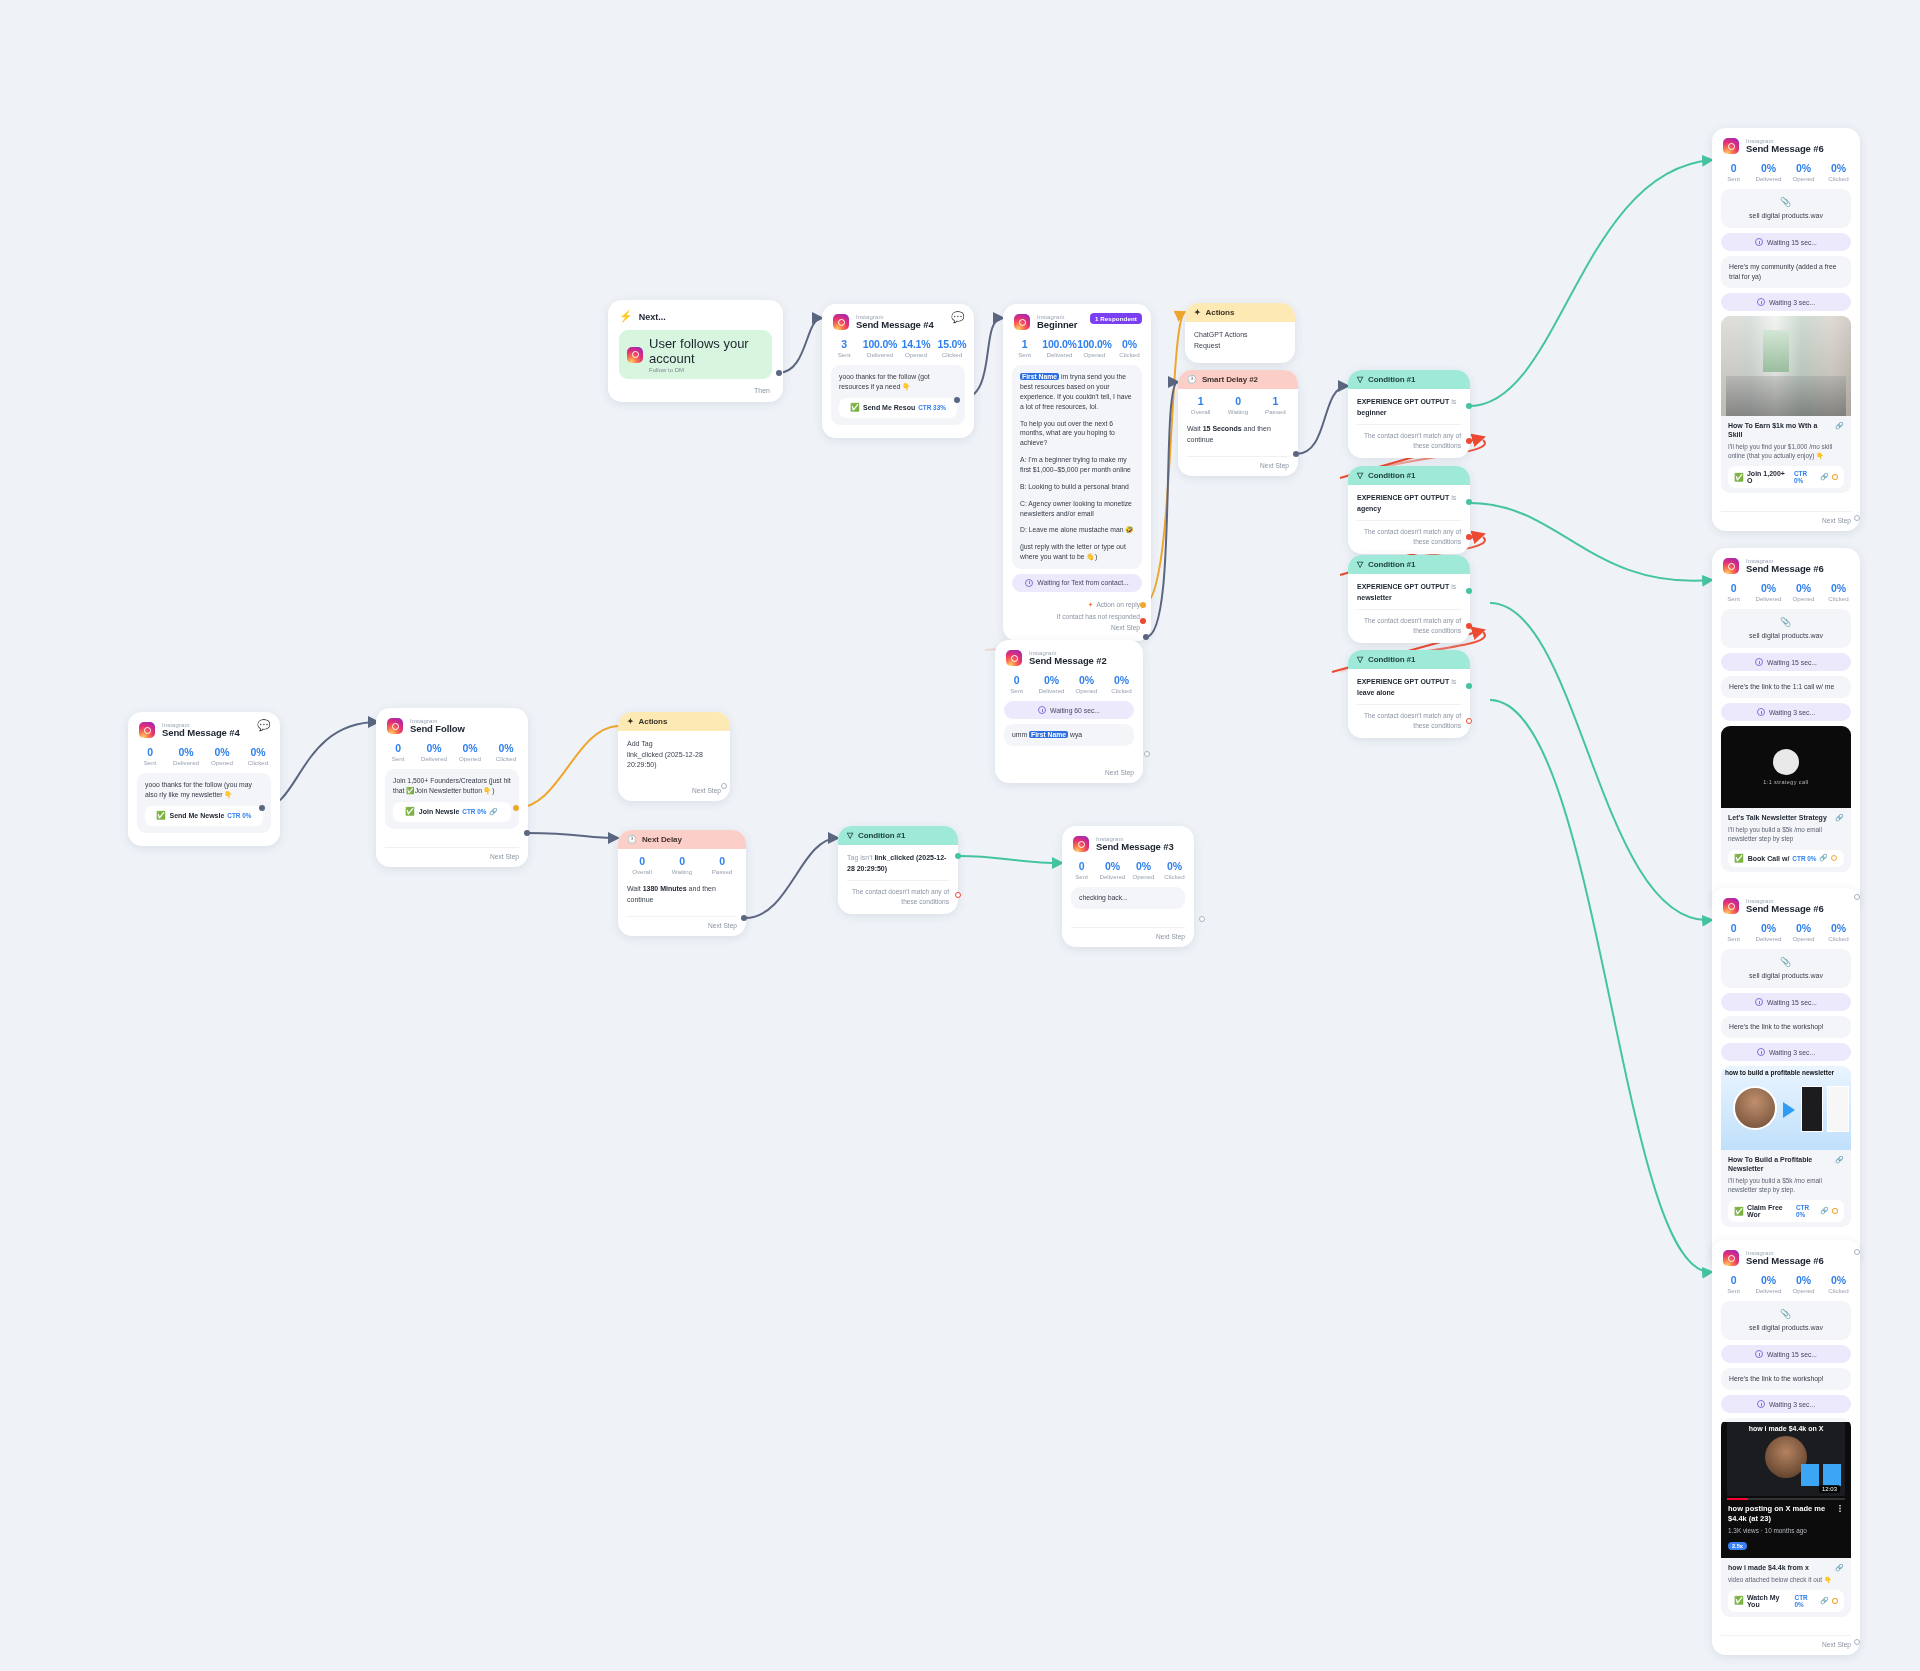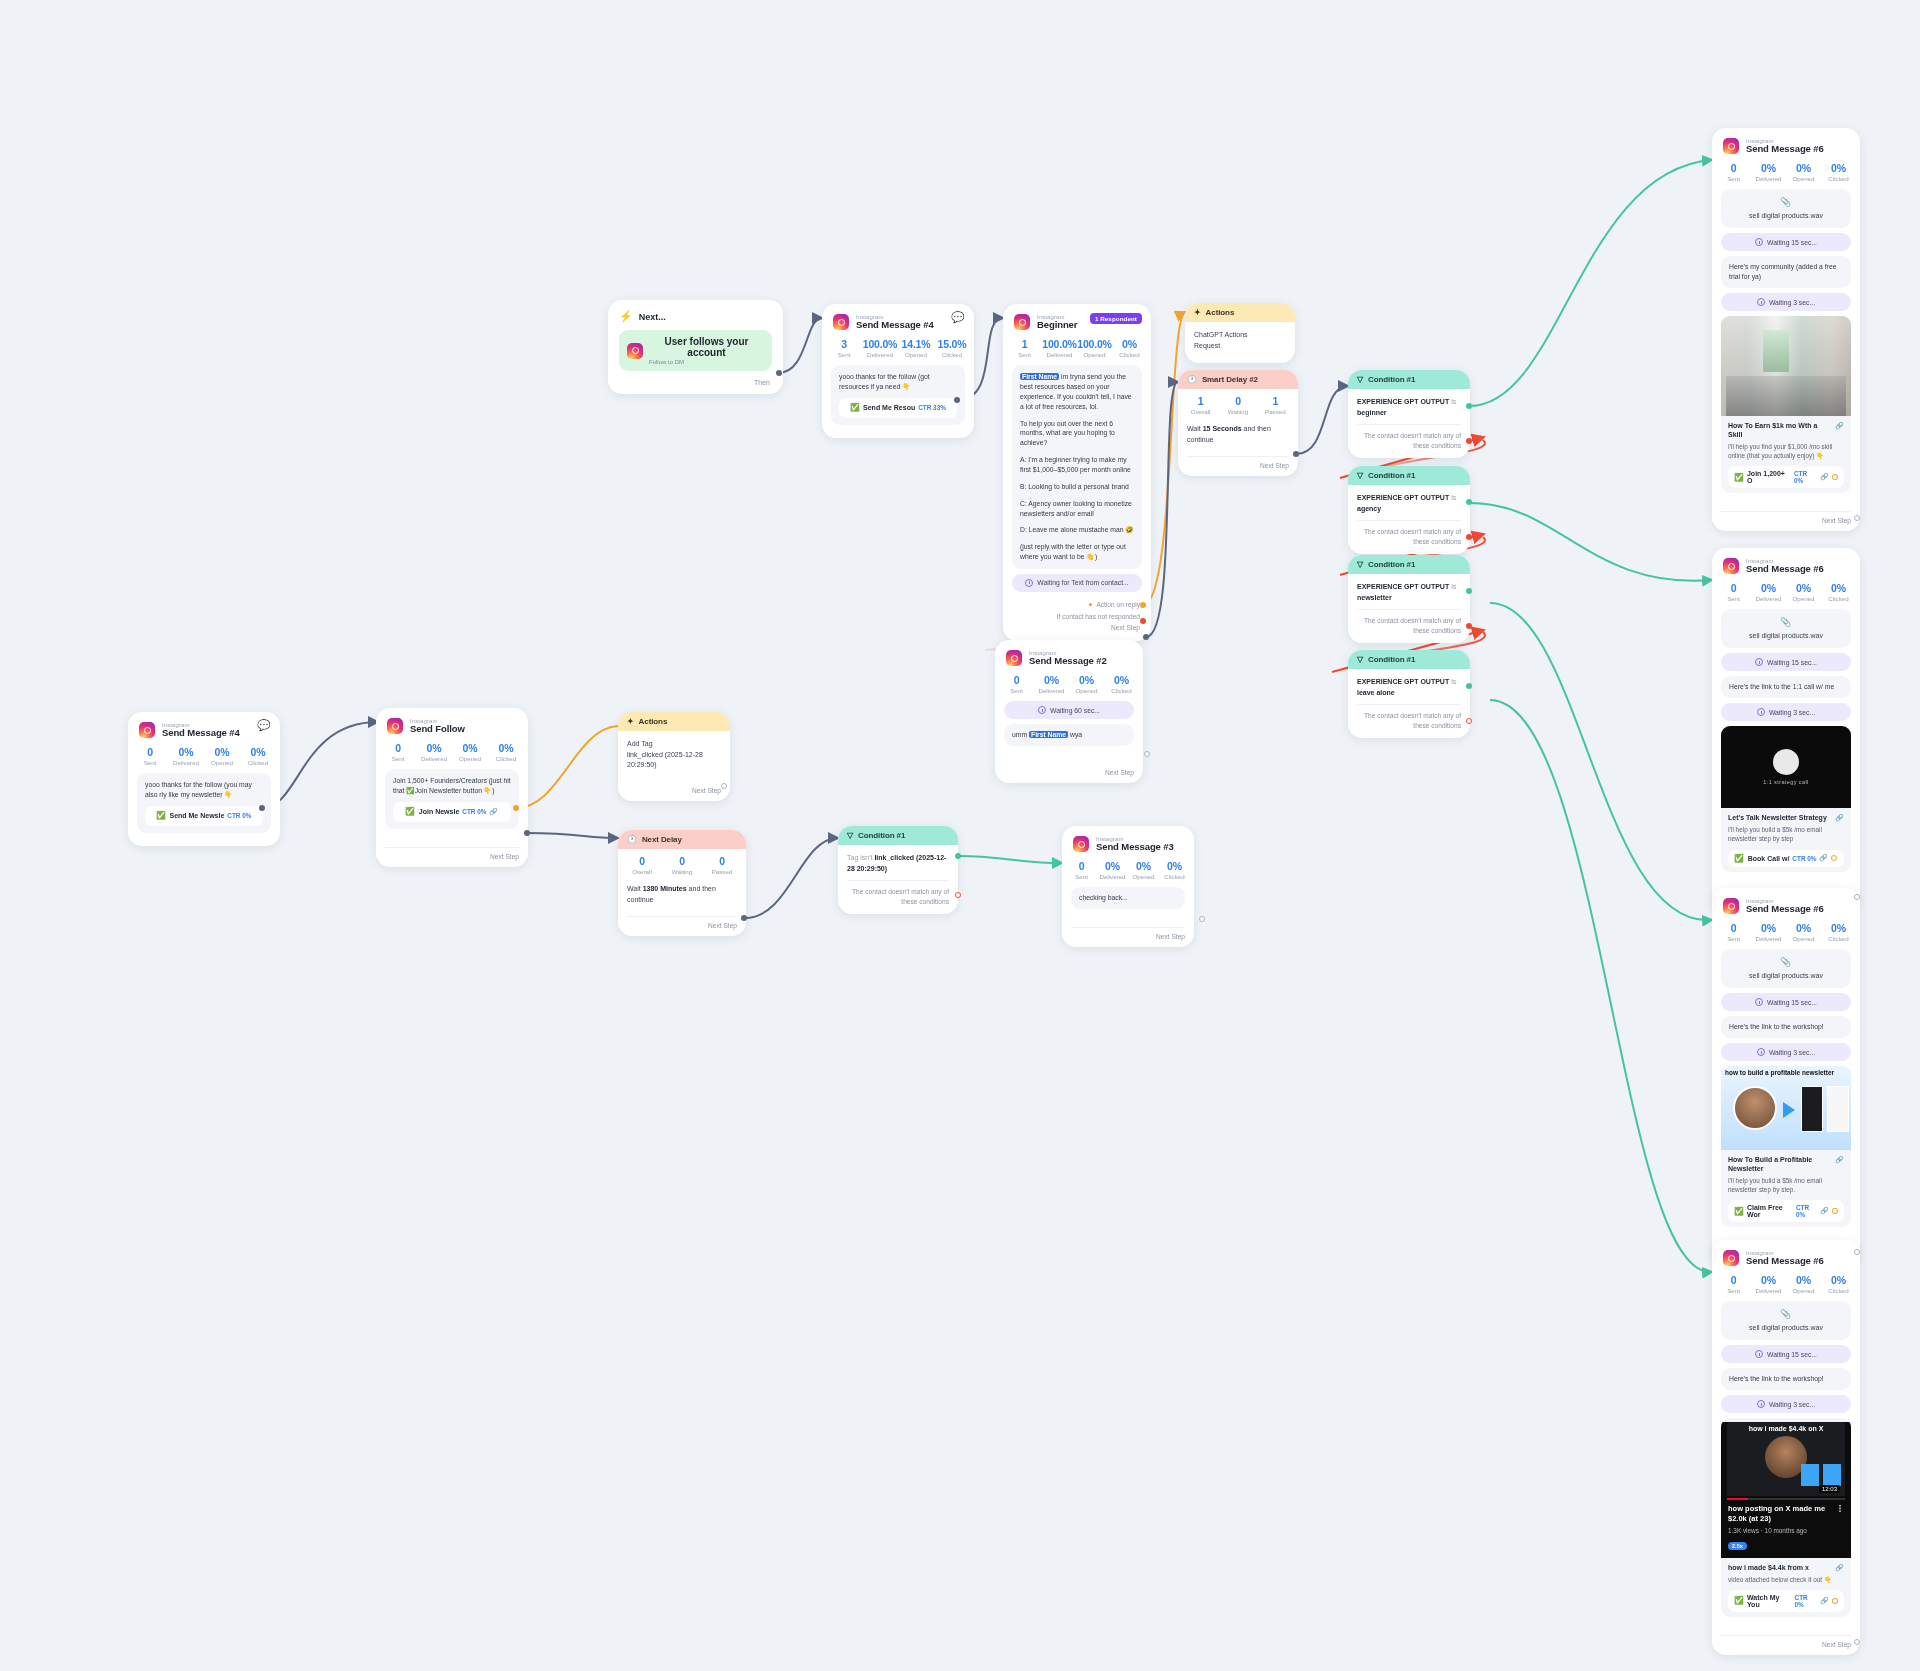--- a/index.html
+++ b/index.html
@@ -107,21 +107,21 @@
   .port.filled-orange { background: #f0a62e; }
   .port.filled-green { background: #45c4a0; }
   .port.filled-red { background: #ef4a31; }
   .port.open-gray { background: #fff; border: 1.2px solid #aab2c0; }
   .port.open-red { background: #fff; border: 1.2px solid #ef4a31; }
 
   .trigger-row {
     background: #d8f5df; border-radius: 9px; padding: 6px 8px;
     display: flex; align-items: center; gap: 6px;
   }
-  .trigger-row .t1 { font-size: 10px; color: #1d2430; font-weight: 700; text-align: center; }
+  .trigger-row .t1 { font-size: 13px; color: #1d2430; font-weight: 400; }
   .trigger-row .t2 { font-size: 6px; color: #7d8797; margin-top: 1px; }
   .when-lbl { font-size: 9px; color: #1d2430; font-weight: 600; }
   .then-lbl { text-align: right; font-size: 7px; color: #8b93a2; padding: 8px 2px 0; }
 
   
   .ph-room {
     width: 100%; height: 100px;
     background:
       linear-gradient(180deg, rgba(255,255,255,.25), rgba(0,0,0,.12)),
       linear-gradient(90deg, #d8d4cd 0%, #cfd6d1 22%, #eef0ec 42%, #bfcfc4 62%, #d4cfc6 85%, #c3bdb4 100%);
@@ -880,21 +880,21 @@
             <div class="ph-yt">
               <div class="thumb">
                 <div class="ttl">how i made $4.4k on X</div>
                 <div class="face"></div>
                 <div class="bl1"></div>
                 <div class="bl2"></div>
                 <div class="dur">12:03</div>
               </div>
               <div class="bar"></div>
               <div class="meta"><div class="vt">
-                  <span>how posting on X made me $2.0k (at 23)</span>
+                  <span>how posting on X made me $4.4k (at 23)</span>
                   <span class="kebab">⋮</span>
                 </div><div class="vs">1.3K views · 10 months ago</div><span class="sp">2.5x</span></div>
             </div>
             <div class="lp-body">
               <div class="lp-title">
                 <span>how i made $4.4k from x</span>
                 <span class="lnk">🔗</span>
               </div>
               <div class="lp-desc">video attached below check it out 👇</div>
               <div class="cta">

